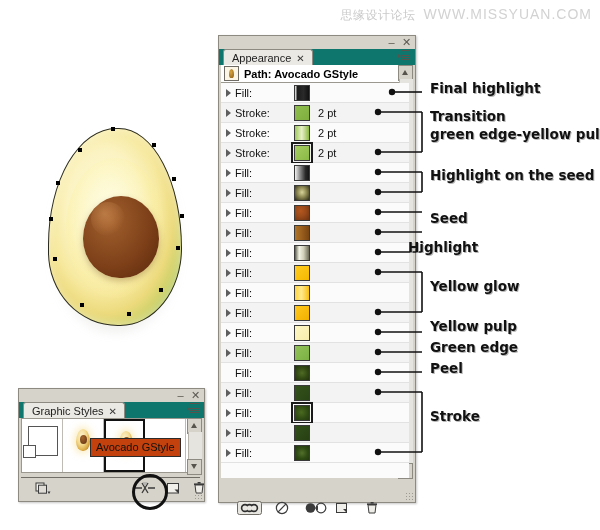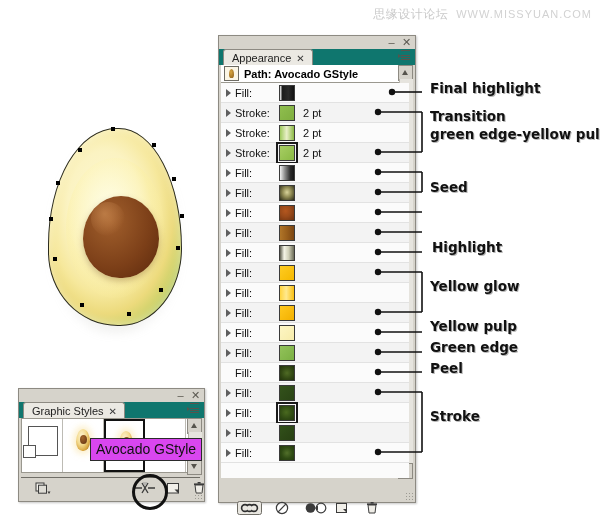--- a/index.html
+++ b/index.html
@@ -9,21 +9,21 @@
     font-family:"Liberation Sans", sans-serif;
     font-size:11px;color:#000;
   }
   
   #watermark{
     position:absolute;right:8px;top:6px;
     display:flex;align-items:baseline;gap:8px;
     color:#c9c9c9;font-size:12px;letter-spacing:.5px;
     white-space:nowrap;
   }
-  #watermark .wm-url{font-size:11px;letter-spacing:1px;color:#d2d2d2;}
+  #watermark .wm-url{font-size:14px;letter-spacing:1px;color:#d2d2d2;}
 
   
   #artwork{position:absolute;left:28px;top:118px;width:180px;height:228px;}
   #avo-shadow{
     position:absolute;left:20px;top:14px;width:136px;height:202px;
     border-radius:50% 50% 48% 48%/56% 56% 44% 44%;
     background:radial-gradient(ellipse at 50% 55%, rgba(120,120,110,.30) 0%, rgba(160,160,150,.12) 55%, rgba(255,255,255,0) 72%);
     filter:blur(4px);
   }
   #avo-body{
@@ -112,21 +112,21 @@
     box-sizing:border-box;
   }
   .app-row:nth-child(even){background:#f3f3f3;}
   .row-tri{
     width:14px;flex:none;display:flex;align-items:center;justify-content:center;
   }
   .row-tri s{
     display:block;width:0;height:0;
     border-left:5px solid #5e5e5e;border-top:4px solid transparent;border-bottom:4px solid transparent;
   }
-  .row-label{width:44px;flex:none;font-size:11px;color:#111;}
+  .row-label{width:59px;flex:none;font-size:11px;color:#111;}
   .row-swatch{
     width:14px;height:14px;flex:none;border:1px solid #3a3a3a;margin-right:8px;
   }
   .row-swatch.sel{outline:2px solid #1a1a1a;outline-offset:1px;}
   .row-extra{font-size:11px;color:#111;}
   #app-scroll-up,#app-scroll-down{
     position:absolute;right:2px;width:13px;height:14px;
     background:#d6d3cb;border:1px solid #8d8a82;
   }
   #app-scroll-up{top:29px;}
@@ -187,22 +187,22 @@
   #gs-scroll-up{top:29px;}
   #gs-scroll-dn{top:70px;}
   #gs-scrolltrack{position:absolute;right:2px;top:43px;width:13px;height:27px;background:#e6e4de;border-left:1px solid #b5b2aa;}
   #gs-bottombar{
     position:absolute;left:2px;top:88px;width:179px;height:20px;
     border-top:1px solid #6f6d66;
     display:flex;align-items:center;box-sizing:border-box;
   }
   #tooltip{
     position:absolute;left:90px;top:438px;
-    background:#d946ef;border:1px solid #2b2b2b;
-    font-size:14px;color:#111;padding:2px 5px 3px 5px;white-space:nowrap;
+    background:#c2410c;border:1px solid #2b2b2b;
+    font-size:11px;color:#111;padding:2px 5px 3px 5px;white-space:nowrap;
     z-index:40;
   }
   #gs-circle{
     position:absolute;left:132px;top:474px;width:30px;height:30px;
     border:3px solid #111;border-radius:50%;z-index:35;
   }
   .grip{position:absolute;right:2px;bottom:2px;width:8px;height:8px;
     background-image:radial-gradient(#9c9a93 40%,transparent 41%);
     background-size:3px 3px;}
 
@@ -579,20 +579,21 @@
     <circle cx="378" cy="392" r="3.2" fill="#111"></circle>
     <circle cx="378" cy="452" r="3.2" fill="#111"></circle>
     <line x1="378" y1="392" x2="422" y2="392" stroke="#111" stroke-width="1.6"></line>
     <line x1="378" y1="452" x2="422" y2="452" stroke="#111" stroke-width="1.6"></line>
     <line x1="422" y1="392" x2="422" y2="452" stroke="#111" stroke-width="1.6"></line>
   </svg>
 <div id="annotations">
     <div class="anno-label" style="left: 430px; top: 80px;">Final highlight</div>
     <div class="anno-label" style="left: 430px; top: 108px;">Transition</div>
     <div class="anno-label" style="left: 430px; top: 126px;">green edge-yellow pulp</div>
-    <div class="anno-label" style="left: 430px; top: 179px;">Seed</div>
-    <div class="anno-label" style="left: 432px; top: 239px;">Highlight</div>
+    <div class="anno-label" style="left: 430px; top: 167px;">Highlight on the seed</div>
+    <div class="anno-label" style="left: 430px; top: 210px;">Seed</div>
+    <div class="anno-label" style="left: 408px; top: 239px;">Highlight</div>
     <div class="anno-label" style="left: 430px; top: 278px;">Yellow glow</div>
     <div class="anno-label" style="left: 430px; top: 339px;">Green edge</div>
     <div class="anno-label" style="left: 430px; top: 318px;">Yellow pulp</div>
     <div class="anno-label" style="left: 430px; top: 360px;">Peel</div>
     <div class="anno-label" style="left: 430px; top: 408px;">Stroke</div>
   </div>
 
 </body></html>

